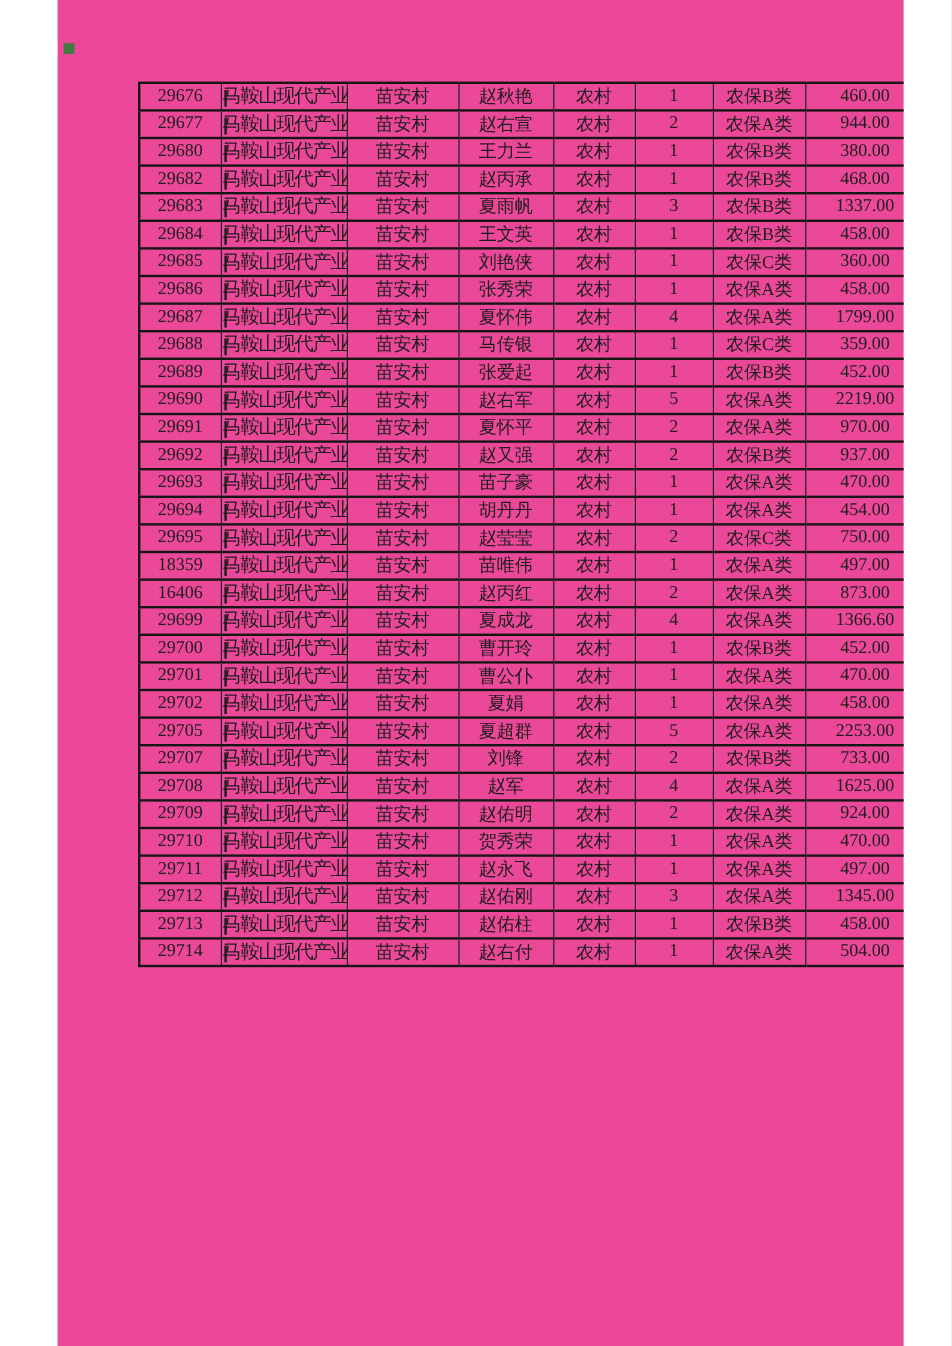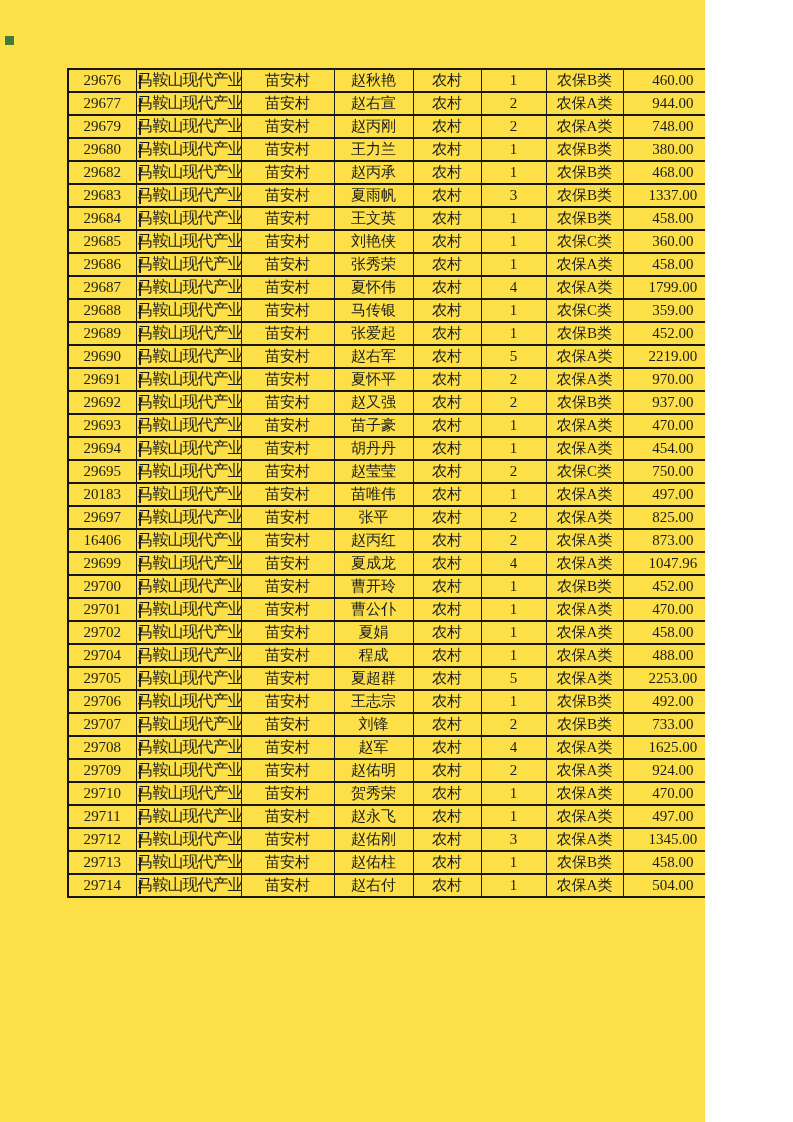--- a/index.html
+++ b/index.html
@@ -4,23 +4,24 @@
 <style>
   html, body {
     margin: 0;
     padding: 0;
     background: #ffffff;
   }
   .page {
     position: relative;
     width: 705px;
     height: 1122px;
-    background: #fde047;
+    background: #ec4899;
     overflow: hidden;
     font-family: "Liberation Serif", "DejaVu Serif", serif;
+    margin-left: 48px;
   }
   .green-marker {
     position: absolute;
     left: 5px;
     top: 36px;
     width: 9px;
     height: 9px;
     background: #3e7c3e;
   }
   table.roster {
@@ -102,30 +103,20 @@
           <td class="col-id">29677</td>
           <td class="col-organization"><span class="stub"></span><span class="org-text">马鞍山现代产业</span></td>
           <td class="col-village">苗安村</td>
           <td class="col-name">赵右宣</td>
           <td class="col-residence">农村</td>
           <td class="col-count">2</td>
           <td class="col-insurance-type">农保A类</td>
           <td class="col-amount">944.00</td>
         </tr>
         <tr>
-          <td class="col-id">29679</td>
-          <td class="col-organization"><span class="stub"></span><span class="org-text">马鞍山现代产业</span></td>
-          <td class="col-village">苗安村</td>
-          <td class="col-name">赵丙刚</td>
-          <td class="col-residence">农村</td>
-          <td class="col-count">2</td>
-          <td class="col-insurance-type">农保A类</td>
-          <td class="col-amount">748.00</td>
-        </tr>
-        <tr>
           <td class="col-id">29680</td>
           <td class="col-organization"><span class="stub"></span><span class="org-text">马鞍山现代产业</span></td>
           <td class="col-village">苗安村</td>
           <td class="col-name">王力兰</td>
           <td class="col-residence">农村</td>
           <td class="col-count">1</td>
           <td class="col-insurance-type">农保B类</td>
           <td class="col-amount">380.00</td>
         </tr>
         <tr>
@@ -262,58 +253,48 @@
           <td class="col-id">29695</td>
           <td class="col-organization"><span class="stub"></span><span class="org-text">马鞍山现代产业</span></td>
           <td class="col-village">苗安村</td>
           <td class="col-name">赵莹莹</td>
           <td class="col-residence">农村</td>
           <td class="col-count">2</td>
           <td class="col-insurance-type">农保C类</td>
           <td class="col-amount">750.00</td>
         </tr>
         <tr>
-          <td class="col-id">20183</td>
+          <td class="col-id">18359</td>
           <td class="col-organization"><span class="stub"></span><span class="org-text">马鞍山现代产业</span></td>
           <td class="col-village">苗安村</td>
           <td class="col-name">苗唯伟</td>
           <td class="col-residence">农村</td>
           <td class="col-count">1</td>
           <td class="col-insurance-type">农保A类</td>
           <td class="col-amount">497.00</td>
         </tr>
         <tr>
-          <td class="col-id">29697</td>
-          <td class="col-organization"><span class="stub"></span><span class="org-text">马鞍山现代产业</span></td>
-          <td class="col-village">苗安村</td>
-          <td class="col-name">张平</td>
-          <td class="col-residence">农村</td>
-          <td class="col-count">2</td>
-          <td class="col-insurance-type">农保A类</td>
-          <td class="col-amount">825.00</td>
-        </tr>
-        <tr>
           <td class="col-id">16406</td>
           <td class="col-organization"><span class="stub"></span><span class="org-text">马鞍山现代产业</span></td>
           <td class="col-village">苗安村</td>
           <td class="col-name">赵丙红</td>
           <td class="col-residence">农村</td>
           <td class="col-count">2</td>
           <td class="col-insurance-type">农保A类</td>
           <td class="col-amount">873.00</td>
         </tr>
         <tr>
           <td class="col-id">29699</td>
           <td class="col-organization"><span class="stub"></span><span class="org-text">马鞍山现代产业</span></td>
           <td class="col-village">苗安村</td>
           <td class="col-name">夏成龙</td>
           <td class="col-residence">农村</td>
           <td class="col-count">4</td>
           <td class="col-insurance-type">农保A类</td>
-          <td class="col-amount">1047.96</td>
+          <td class="col-amount">1366.60</td>
         </tr>
         <tr>
           <td class="col-id">29700</td>
           <td class="col-organization"><span class="stub"></span><span class="org-text">马鞍山现代产业</span></td>
           <td class="col-village">苗安村</td>
           <td class="col-name">曹开玲</td>
           <td class="col-residence">农村</td>
           <td class="col-count">1</td>
           <td class="col-insurance-type">农保B类</td>
           <td class="col-amount">452.00</td>
@@ -332,48 +313,28 @@
           <td class="col-id">29702</td>
           <td class="col-organization"><span class="stub"></span><span class="org-text">马鞍山现代产业</span></td>
           <td class="col-village">苗安村</td>
           <td class="col-name">夏娟</td>
           <td class="col-residence">农村</td>
           <td class="col-count">1</td>
           <td class="col-insurance-type">农保A类</td>
           <td class="col-amount">458.00</td>
         </tr>
         <tr>
-          <td class="col-id">29704</td>
-          <td class="col-organization"><span class="stub"></span><span class="org-text">马鞍山现代产业</span></td>
-          <td class="col-village">苗安村</td>
-          <td class="col-name">程成</td>
-          <td class="col-residence">农村</td>
-          <td class="col-count">1</td>
-          <td class="col-insurance-type">农保A类</td>
-          <td class="col-amount">488.00</td>
-        </tr>
-        <tr>
           <td class="col-id">29705</td>
           <td class="col-organization"><span class="stub"></span><span class="org-text">马鞍山现代产业</span></td>
           <td class="col-village">苗安村</td>
           <td class="col-name">夏超群</td>
           <td class="col-residence">农村</td>
           <td class="col-count">5</td>
           <td class="col-insurance-type">农保A类</td>
           <td class="col-amount">2253.00</td>
-        </tr>
-        <tr>
-          <td class="col-id">29706</td>
-          <td class="col-organization"><span class="stub"></span><span class="org-text">马鞍山现代产业</span></td>
-          <td class="col-village">苗安村</td>
-          <td class="col-name">王志宗</td>
-          <td class="col-residence">农村</td>
-          <td class="col-count">1</td>
-          <td class="col-insurance-type">农保B类</td>
-          <td class="col-amount">492.00</td>
         </tr>
         <tr>
           <td class="col-id">29707</td>
           <td class="col-organization"><span class="stub"></span><span class="org-text">马鞍山现代产业</span></td>
           <td class="col-village">苗安村</td>
           <td class="col-name">刘锋</td>
           <td class="col-residence">农村</td>
           <td class="col-count">2</td>
           <td class="col-insurance-type">农保B类</td>
           <td class="col-amount">733.00</td>

